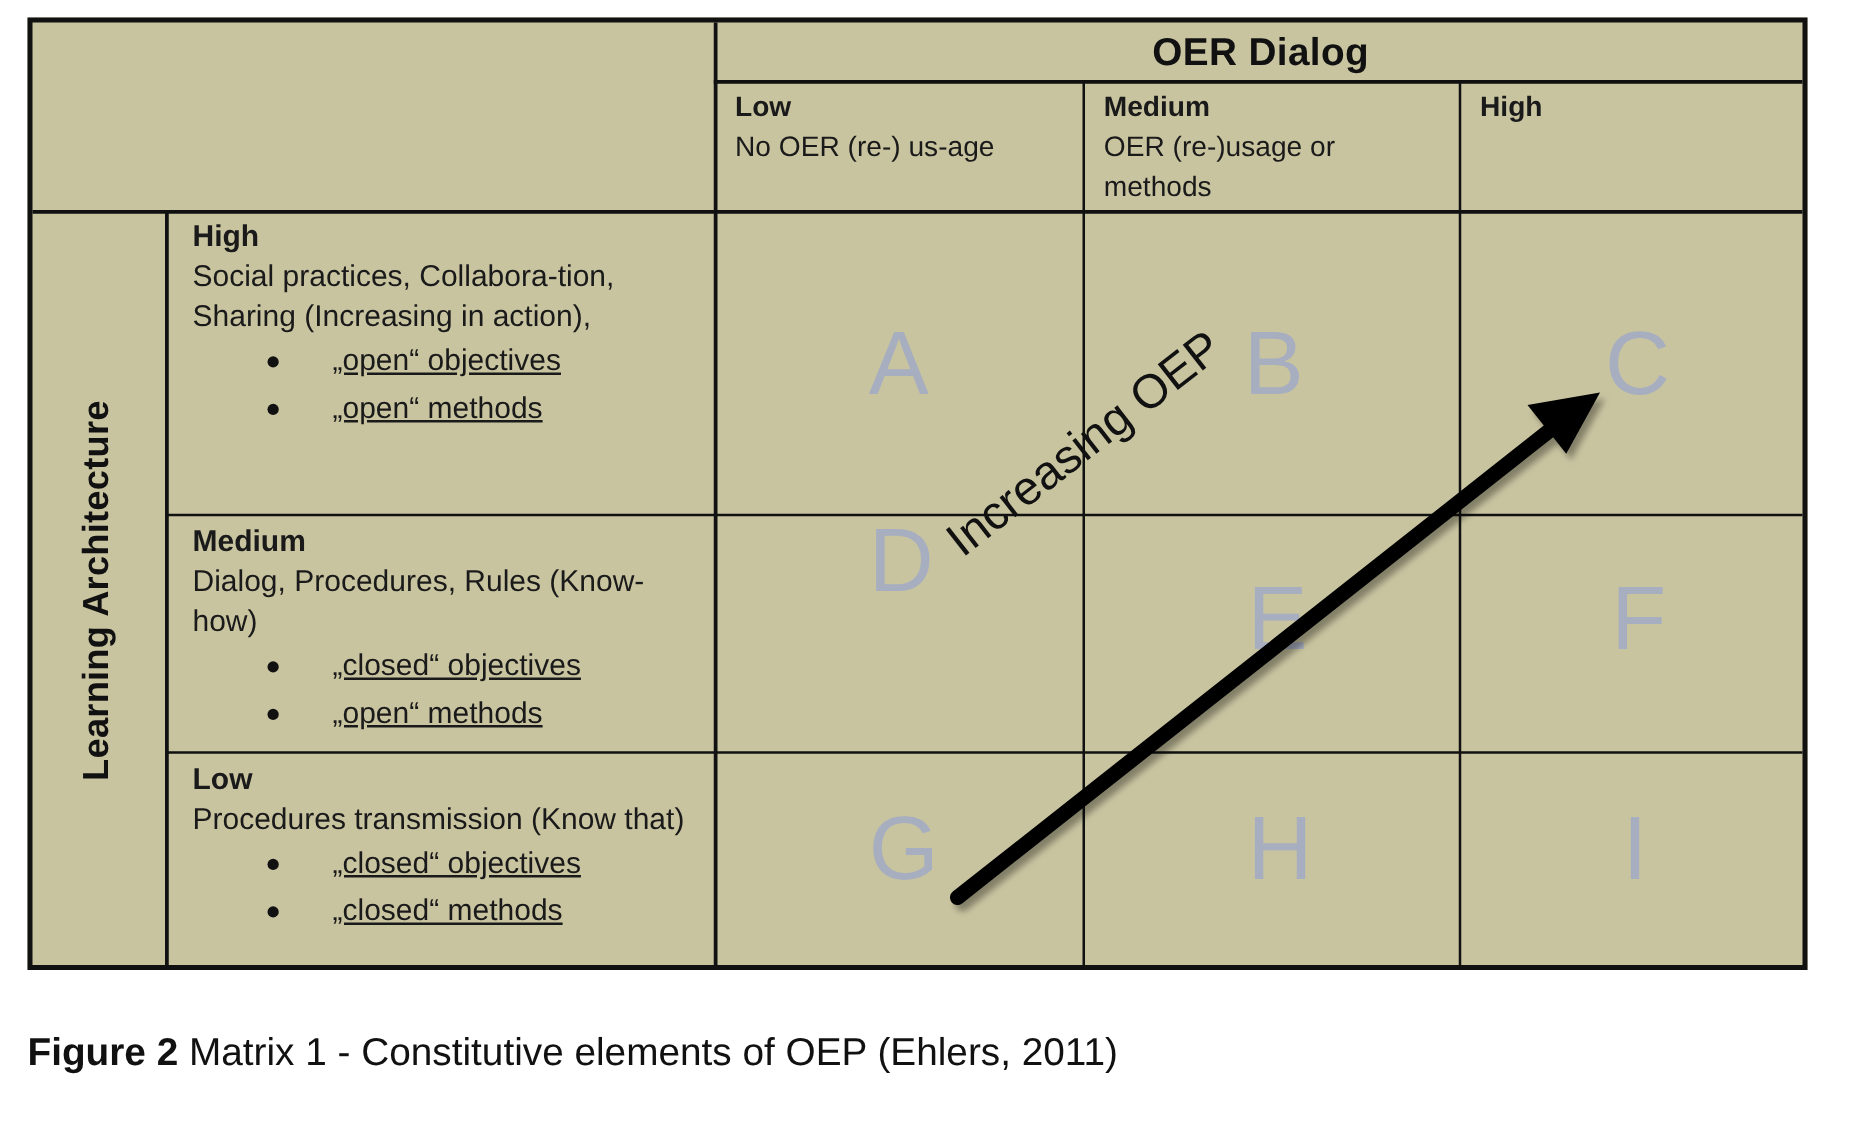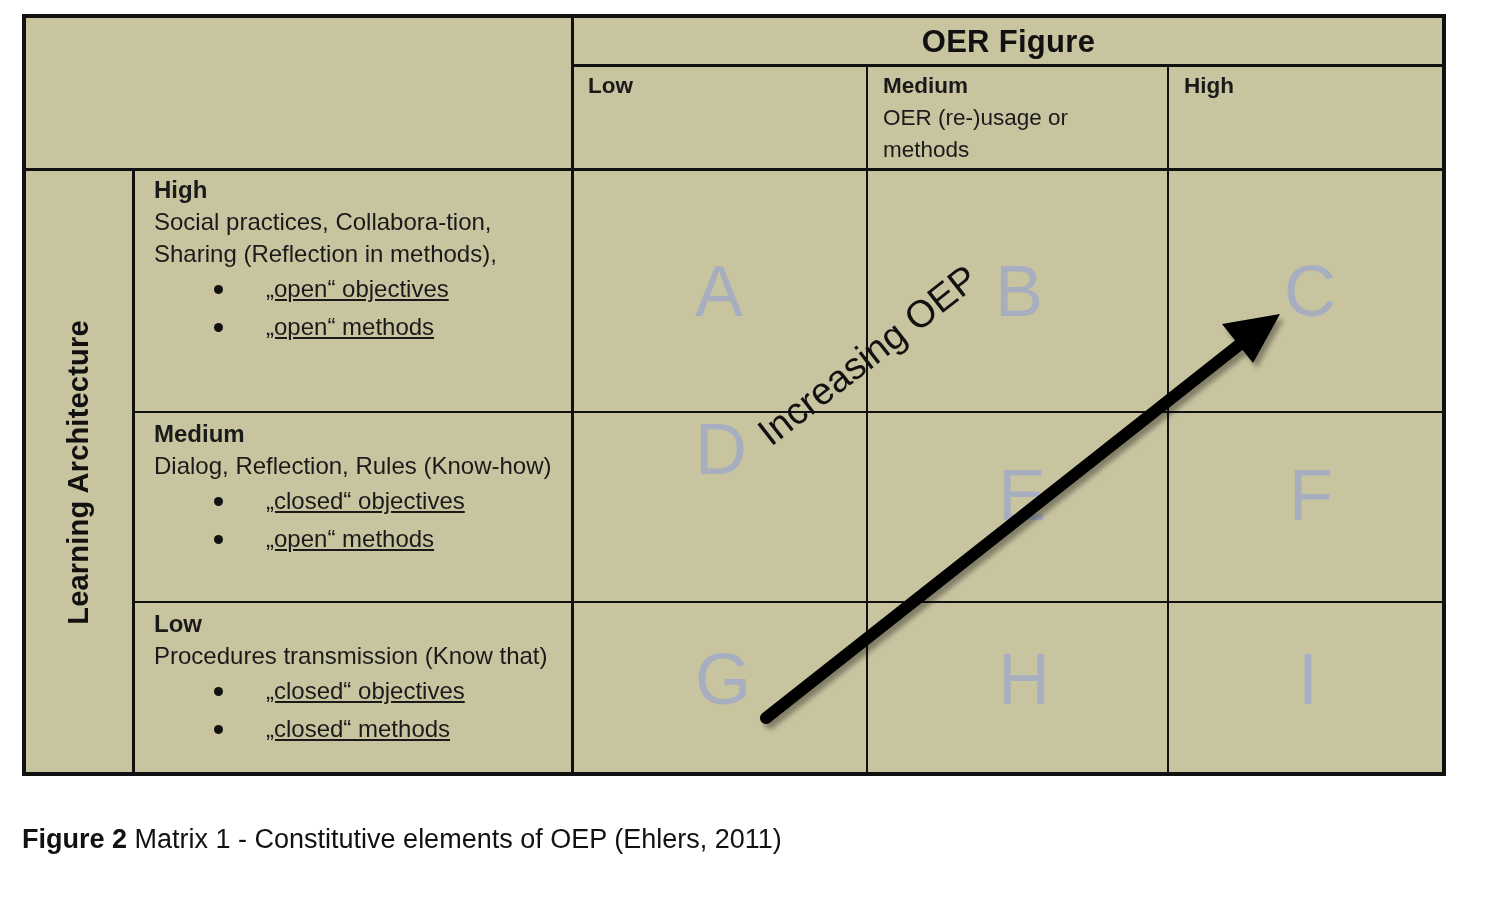--- a/index.html
+++ b/index.html
@@ -175,21 +175,21 @@
     color: #111111;
     font-weight: normal;
   }
 
   
   .caption {
     position: absolute;
     left: 22px;
     top: 824px;
     width: 1440px;
-    font-size: 27px;
+    font-size: 31px;
     color: #111111;
     white-space: nowrap;
   }
   .caption .cap-strong {
     font-weight: bold;
   }
 </style>
 </head>
 <body>
 
@@ -209,49 +209,50 @@
 
       <div class="rule" style="left:106px; top:150px; width:3px; height:604px;"></div>
 
       <div class="rule" style="left:545px; top:0px; width:3px; height:754px;"></div>
 
       <div class="rule" style="left:840px; top:46px; width:2px; height:708px;"></div>
 
       <div class="rule" style="left:1141px; top:46px; width:2px; height:708px;"></div>
     </div>
 
-    <div class="oer-usage-title">OER Figure</div>
+    <div class="oer-usage-title">OER Dialog</div>
 
     <div class="col-head col-head-low">
       <span class="ch-title">Low</span>
+      <span class="ch-sub">No OER (re-) us-age</span>
     </div>
     <div class="col-head col-head-medium">
       <span class="ch-title">Medium</span>
       <span class="ch-sub">OER (re-)usage  or methods</span>
     </div>
     <div class="col-head col-head-high">
       <span class="ch-title">High</span>
     </div>
 
     <div class="axis-label">
       <span>Learning Architecture</span>
     </div>
 
     <div class="row-head row-head-high">
       <span class="rh-title">High</span>
-      <span class="rh-desc">Social practices, Collabora-tion, Sharing (Reflection in methods),</span>
+      <span class="rh-desc">Social practices, Collabora-tion, Sharing (Increasing in action),</span>
       <ul>
         <li>„open“ objectives</li>
         <li>„open“ methods</li>
       </ul>
     </div>
 
     <div class="row-head row-head-medium">
       <span class="rh-title">Medium</span>
-      <span class="rh-desc">Dialog, Reflection, Rules (Know-how)</span>
+      <span class="rh-desc">Dialog, Procedures, Rules (Know-how)</span>
       <ul>
         <li>„closed“ objectives</li>
         <li>„open“ methods</li>
       </ul>
     </div>
 
     <div class="row-head row-head-low">
       <span class="rh-title">Low</span>
       <span class="rh-desc">Procedures transmission (Know that)</span>
       <ul>

